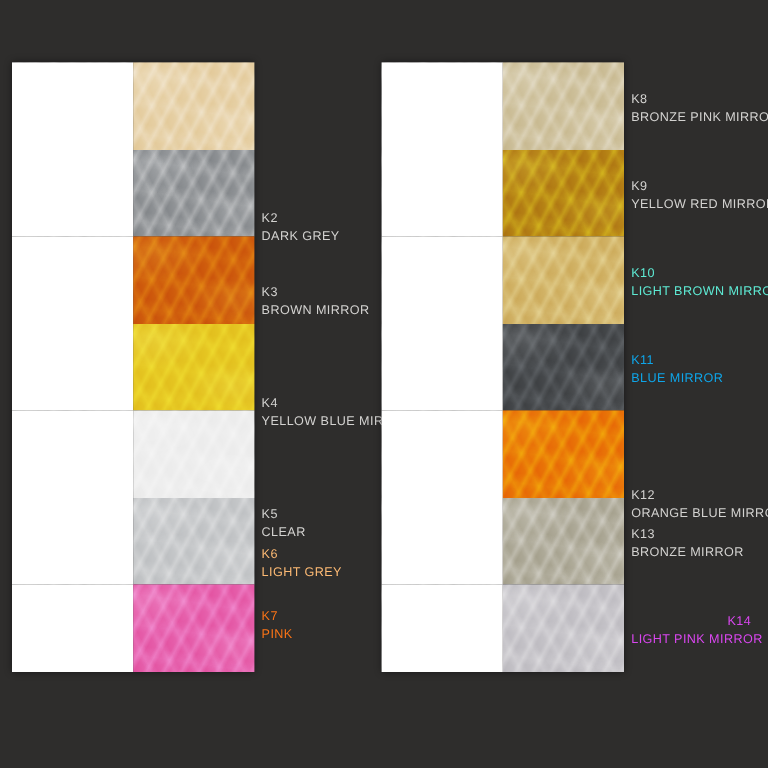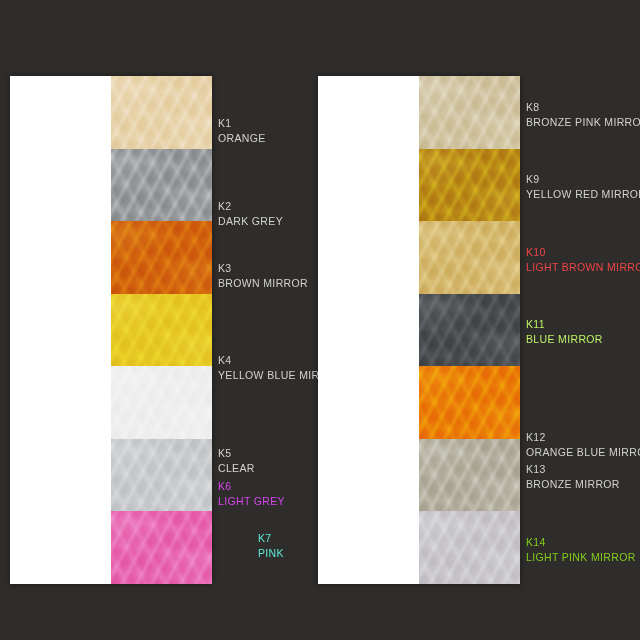--- a/index.html
+++ b/index.html
@@ -17,21 +17,21 @@
 
   #stage {
     position: absolute;
     inset: 0;
     background: #2e2d2c;
   }
 
   
   .panel {
     position: absolute;
-    top: 76px;
+    top: 52px;
     width: 305px;
     height: 492px;
   }
   .panel.left  { left: 10px; }
   .panel.right { left: 318px; }
 
   
   .swatch-stack {
     position: absolute;
     left: 0;
@@ -145,45 +145,41 @@
       <div class="row">
         <div class="tile" style="background-color: rgb(255, 255, 255);"></div>
         <div class="tile" style="background-color: rgb(198, 200, 202);"></div>
       </div>
       <div class="row">
         <div class="tile" style="background-color: rgb(255, 255, 255);"></div>
         <div class="tile" style="background-color: rgb(231, 98, 174);"></div>
       </div>
     </div>
 
-    <div class="label-group" style="top: 40px; color: rgb(211, 210, 208);">
-      <div class="code">K1</div>
-      <div class="name">ORANGE</div>
-    </div>
     <div class="label-group" style="top: 112px; color: rgb(211, 210, 208); margin-top: 11px;">
       <div class="code">K2</div>
       <div class="name">DARK GREY</div>
     </div>
     <div class="label-group" style="top: 185px; color: rgb(211, 210, 208);">
       <div class="code">K3</div>
       <div class="name">BROWN MIRROR</div>
     </div>
     <div class="label-group" style="top: 258px; color: rgb(211, 210, 208); margin-top: 19px;">
       <div class="code">K4</div>
       <div class="name">YELLOW BLUE MIRROR</div>
     </div>
     <div class="label-group" style="top: 330px; color: rgb(211, 210, 208); margin-top: 40px;">
       <div class="code">K5</div>
       <div class="name">CLEAR</div>
     </div>
-    <div class="label-group" style="top: 403px; color: #d946ef;">
+    <div class="label-group" style="top: 403px; color: #fdba74;">
       <div class="code">K6</div>
       <div class="name">LIGHT GREY</div>
     </div>
-    <div class="label-group" style="top: 455px; color: #5eead4; margin-left: 40px;">
+    <div class="label-group" style="top: 455px; color: #f97316;">
       <div class="code">K7</div>
       <div class="name">PINK</div>
     </div>
   </div>
 
   <div class="panel right">
     <div class="swatch-stack">
       <div class="row">
         <div class="tile" style="background-color: rgb(255, 255, 255);"></div>
         <div class="tile" style="background-color: rgb(207, 194, 158);"></div>
@@ -215,35 +211,35 @@
     </div>
 
     <div class="label-group" style="top: 24px; color: rgb(211, 210, 208);">
       <div class="code">K8</div>
       <div class="name">BRONZE PINK MIRROR</div>
     </div>
     <div class="label-group" style="top: 96px; color: rgb(211, 210, 208);">
       <div class="code">K9</div>
       <div class="name">YELLOW RED MIRROR</div>
     </div>
-    <div class="label-group" style="top: 169px; color: #ef4444;">
+    <div class="label-group" style="top: 169px; color: #5eead4;">
       <div class="code">K10</div>
       <div class="name">LIGHT BROWN MIRROR</div>
     </div>
-    <div class="label-group" style="top: 241px; color: #bef264;">
+    <div class="label-group" style="top: 241px; color: #0ea5e9;">
       <div class="code">K11</div>
       <div class="name">BLUE MIRROR</div>
     </div>
     <div class="label-group" style="top: 314px; color: rgb(211, 210, 208); margin-top: 40px;">
       <div class="code">K12</div>
       <div class="name">ORANGE BLUE MIRROR</div>
     </div>
     <div class="label-group" style="top: 386px; color: rgb(211, 210, 208);">
       <div class="code">K13</div>
       <div class="name">BRONZE MIRROR</div>
     </div>
-    <div class="label-group" style="top: 459px; color: #84cc16;">
+    <div class="label-group" style="top: 459px; color: #d946ef; text-align: right;">
       <div class="code">K14</div>
       <div class="name">LIGHT PINK MIRROR</div>
     </div>
   </div>
 
 </div>
 
 </body></html>

